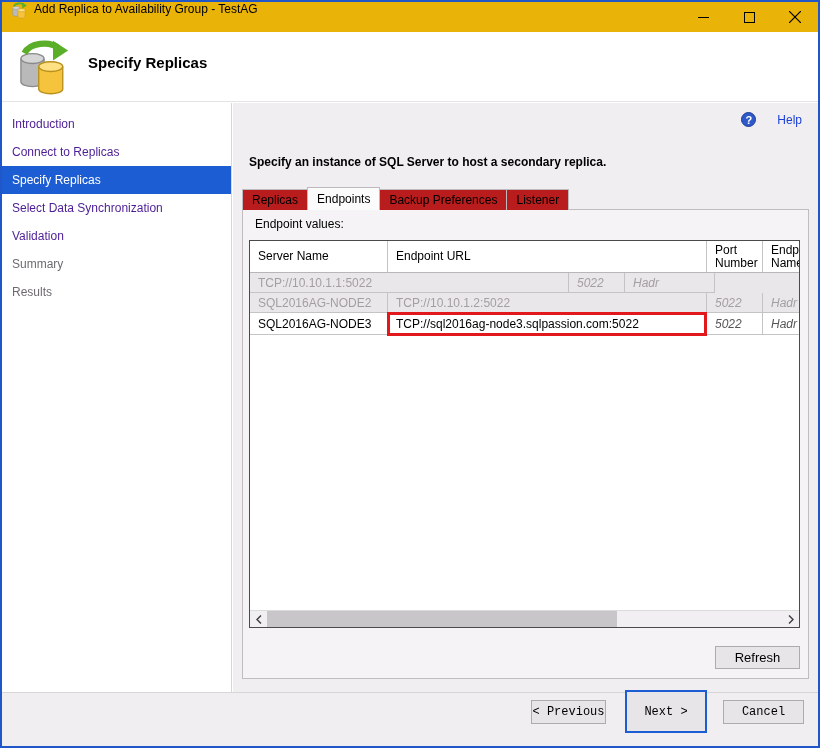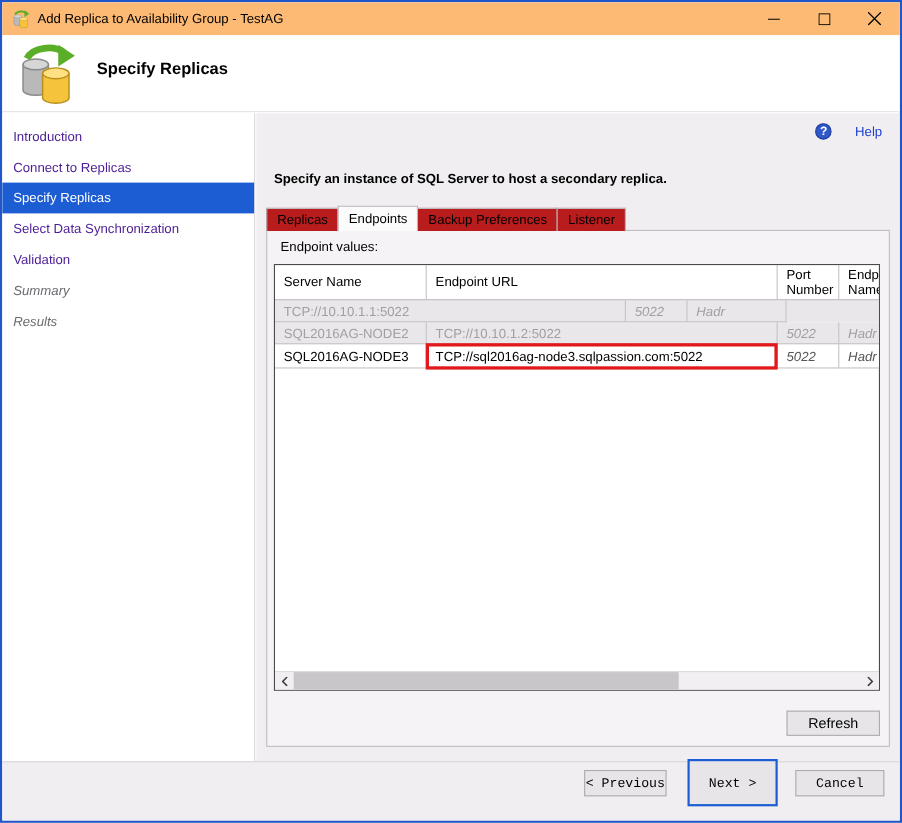--- a/index.html
+++ b/index.html
@@ -2,39 +2,39 @@
 <html><head>
 <meta charset="utf-8">
 <style>
   * { margin:0; padding:0; box-sizing:border-box; }
   html,body { width:820px; height:748px; }
   body { font-family:"Liberation Sans", sans-serif; font-size:12px; color:#000; background:#fff; }
 
   .window { position:relative; width:820px; height:748px; border:2px solid #2156c8; background:#fff; overflow:hidden; }
 
   
-  .titlebar { position:absolute; top:0; left:0; right:0; height:30px; background:#fdba74; display:flex; align-items:center; }
+  .titlebar { position:absolute; top:0; left:0; right:0; height:30px; background:#eab308; display:flex; align-items:flex-start; }
   .titlebar .app-icon { width:17px; height:17px; margin-left:8px; flex:0 0 auto; }
   .titlebar .title { margin-left:7px; font-size:12px; color:#000; white-space:nowrap; }
   .win-controls { position:absolute; right:0; top:0; height:30px; display:flex; }
   .win-btn { width:46px; height:30px; display:flex; align-items:center; justify-content:center; background:transparent; border:none; cursor:pointer; }
 
   
   .header { position:absolute; top:30px; left:0; right:0; height:70px; background:#fff; border-bottom:1px solid #e6e3e6; }
   .header .big-icon { position:absolute; left:10px; top:7px; width:57px; height:57px; }
   .header h1 { position:absolute; left:86px; top:22px; font-size:15px; font-weight:bold; color:#000; }
 
   
   .bodyarea { position:absolute; top:101px; left:0; right:0; bottom:54px; }
   .sidebar { position:absolute; left:0; top:0; bottom:0; width:230px; background:#fff; border-right:1px solid #d9d6da; }
   .nav { list-style:none; margin-top:7px; }
   .nav li { height:28px; line-height:28px; padding-left:10px; white-space:nowrap; }
   .nav li.link { color:#4c1d95; cursor:pointer; }
   .nav li.selected { background:#1c5dd4; color:#fff; cursor:default; }
-  .nav li.disabled { color:#6e6b70; cursor:default;font-style:italic; }
+  .nav li.disabled { color:#6e6b70; cursor:default; }
 
   .content { position:absolute; left:231px; top:0; right:0; bottom:0; background:#f0eef1; }
 
   .help-row { position:absolute; top:9px; right:16px; display:flex; align-items:center; gap:21px; cursor:pointer; }
   .help-icon { width:15px; height:15px; border-radius:50%; background:#2f58c8; border:1px solid #1d3a9a; color:#fff; display:flex; align-items:center; justify-content:center; font-size:11px; font-weight:bold; }
   .help-icon::after { content:"?"; }
   .help-label { color:#1b3fd4; }
 
   .instruction { position:absolute; left:16px; top:52px; font-weight:bold; font-size:12px; }
 

